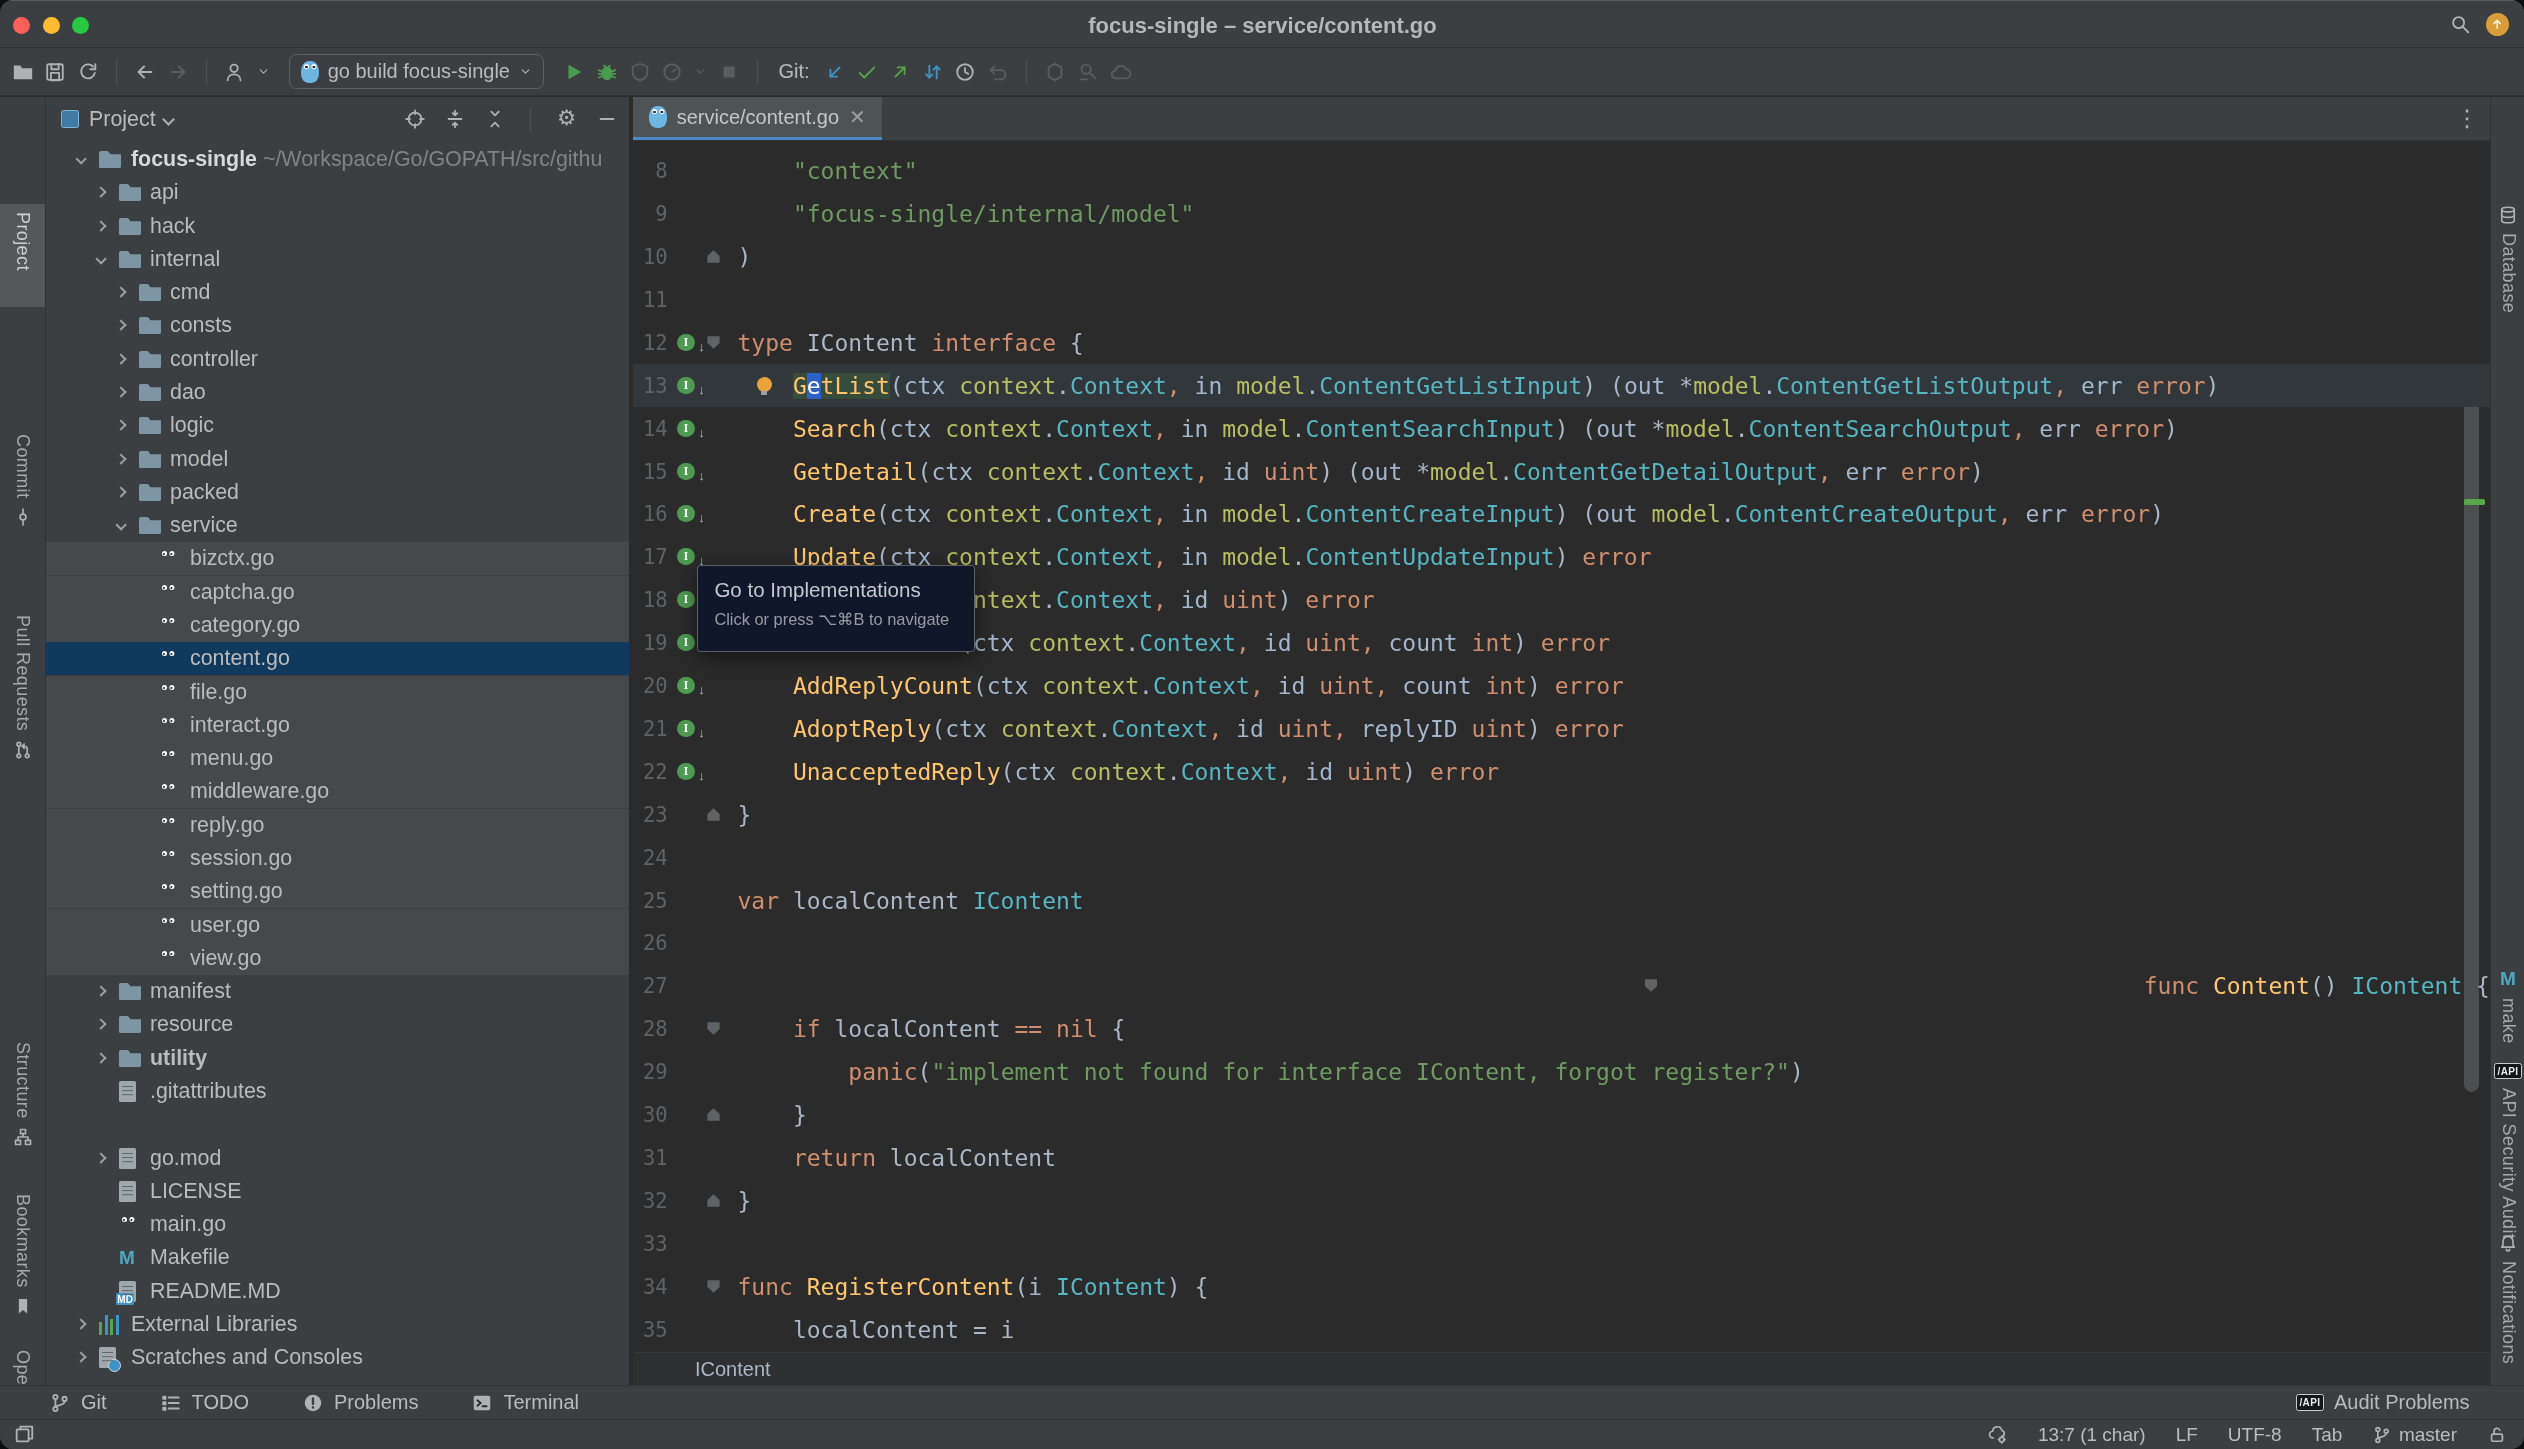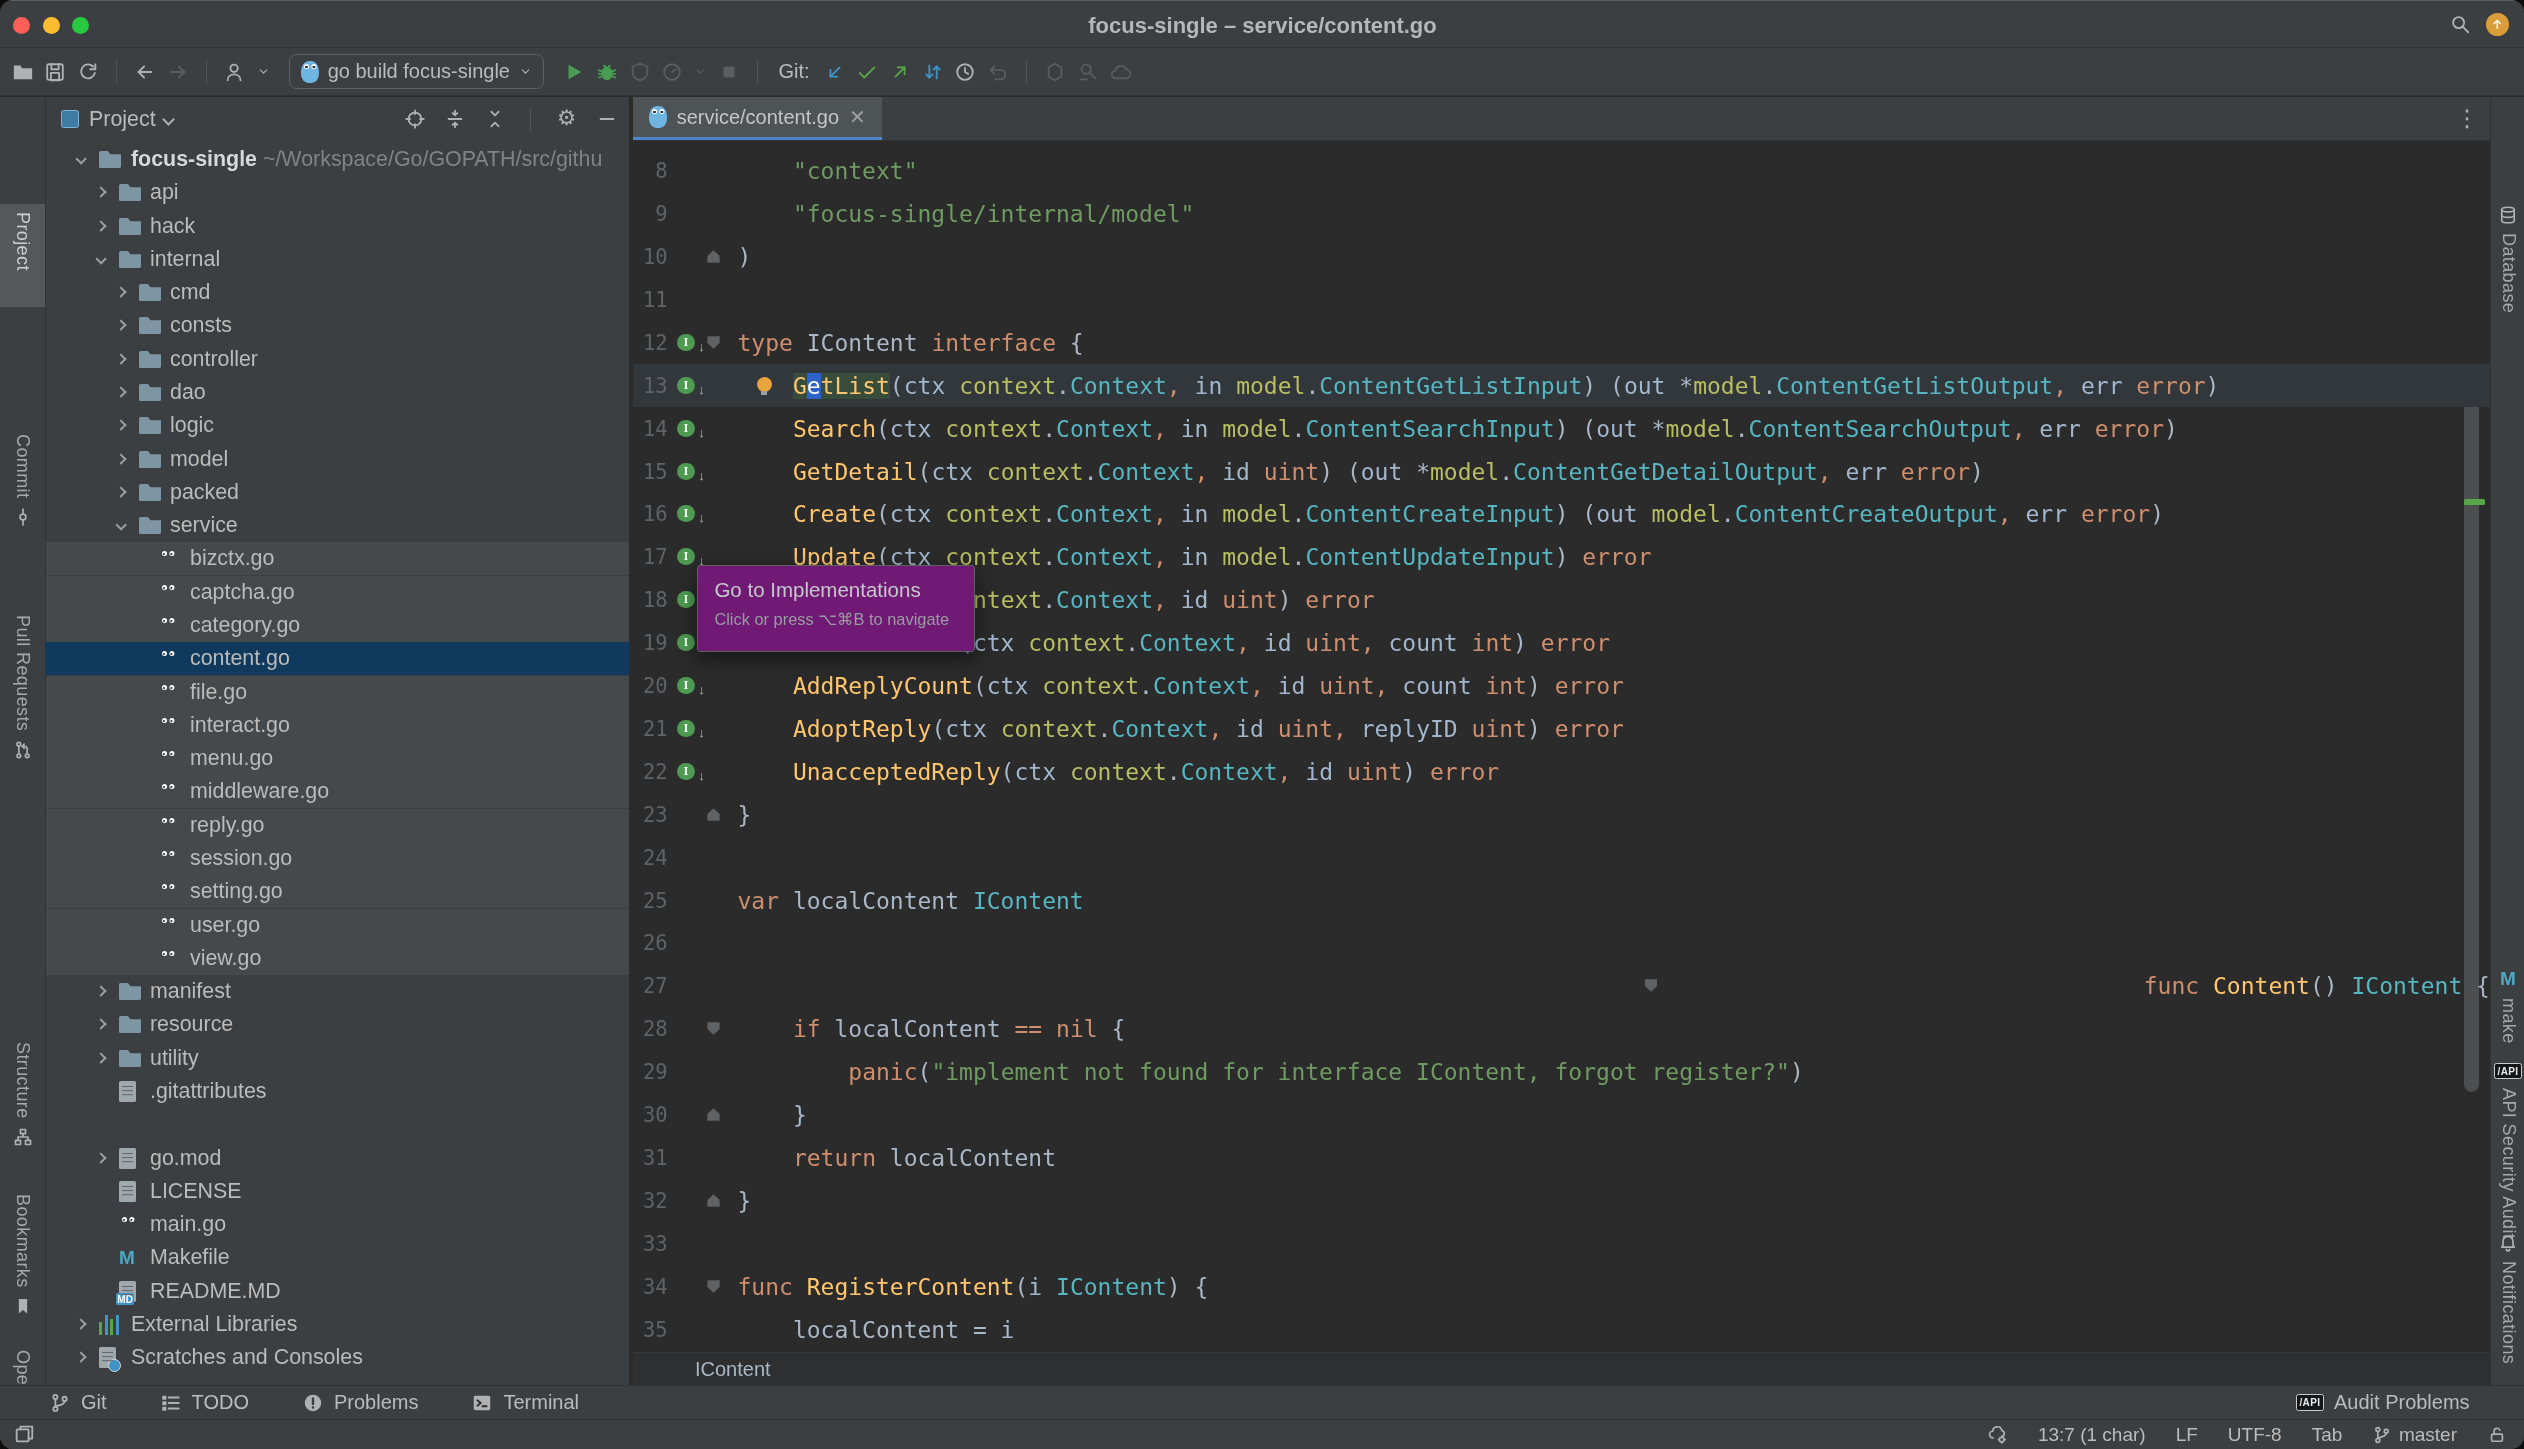--- a/index.html
+++ b/index.html
@@ -102,21 +102,21 @@
   .pl{color:#A9B7C6} .k{color:#CF8E6D} .f{color:#FFC66D} .p{color:#B9BE62} .t{color:#56B6C2}
   .par{color:#A2B7CE} .s{color:#6F9B63} .c{color:#CF8E6D}
   .fh{color:#FFC66D; background:#384C3B;} .fsel{color:#FFFFFF; background:#2D62C9;}
   .bulb { position:absolute; left:122px; width:18px; height:18px; }
   .bulb::before { content:""; position:absolute; left:1.6px; top:0; width:15px; height:15px; background:#E8A33D; border-radius:50%; }
   .bulb::after { content:""; position:absolute; left:5.8px; top:14px; width:6.6px; height:4.1px; background:#9DA0A3; }
   #scroll-thumb { position:absolute; left:1831px; top:228px; width:15px; height:723px; border-radius:7.4px; background:rgba(150,153,155,0.33); }
   #vcs-mark { position:absolute; left:1831px; top:358px; width:21.4px; height:5.8px; background:#57A64A; border-radius:1.6px; }
 
   
-  #tooltip { position:absolute; left:697px; top:565px; width:278px; height:87px; background:#701a75; border:0.8px solid #5E6163; border-radius:3.3px; box-shadow:0 6.6px 20px rgba(0,0,0,.5); padding:11.5px 16.4px; z-index:30; }
+  #tooltip { position:absolute; left:697px; top:565px; width:278px; height:87px; background:#0f172a; border:0.8px solid #5E6163; border-radius:3.3px; box-shadow:0 6.6px 20px rgba(0,0,0,.5); padding:11.5px 16.4px; z-index:30; }
   #tooltip-title { font-size:20.5px; color:#C5C8CA; }
   #tooltip-sub { font-size:16.4px; color:#989CA0; margin-top:8.2px; }
 
   
   #breadcrumbs { position:absolute; left:633px; top:1352px; width:1857px; height:33px; background:#2D2F31; border-top:0.8px solid #353739; display:flex; align-items:center; padding-left:62px; }
   #breadcrumb-item { font-size:20px; color:#A9B7C6; }
 
   
   #bottom-bar { position:absolute; left:0; top:1385px; width:2525px; height:34px; background:#3C3F41; border-top:0.8px solid #323232; display:flex; align-items:center; padding:0 16.4px 0 49px; gap:53px; }
   .bb-item { display:flex; align-items:center; gap:10px; }
@@ -528,21 +528,21 @@
         <div class="trow" style="top: 832px; height: 33px;">
           <span class="t-arrow right" style="left: 51px;"></span>
           <span class="folder-ic" style="left: 73px;"></span>
           <span class="t-label" style="left: 104px;">manifest</span>
         </div>
         <div class="trow" style="top: 865px; height: 33px;">
           <span class="t-arrow right" style="left: 51px;"></span>
           <span class="folder-ic" style="left: 73px;"></span>
           <span class="t-label" style="left: 104px;">resource</span>
         </div>
-        <div class="trow" style="top: 899px; height: 33px;">
+        <div class="trow" style="top: 899px; height: 33px; font-weight: bold;">
           <span class="t-arrow right" style="left: 51px;"></span>
           <span class="folder-ic" style="left: 73px;"></span>
           <span class="t-label" style="left: 104px;">utility</span>
         </div>
         <div class="trow" style="top: 932px; height: 33px;">
           <span class="file-ic" style="left: 73px;"></span>
           <span class="t-label" style="left: 104px;">.gitattributes</span>
         </div>
         <div class="trow" style="top: 999px; height: 33px;">
           <span class="t-arrow right" style="left: 51px;"></span>

